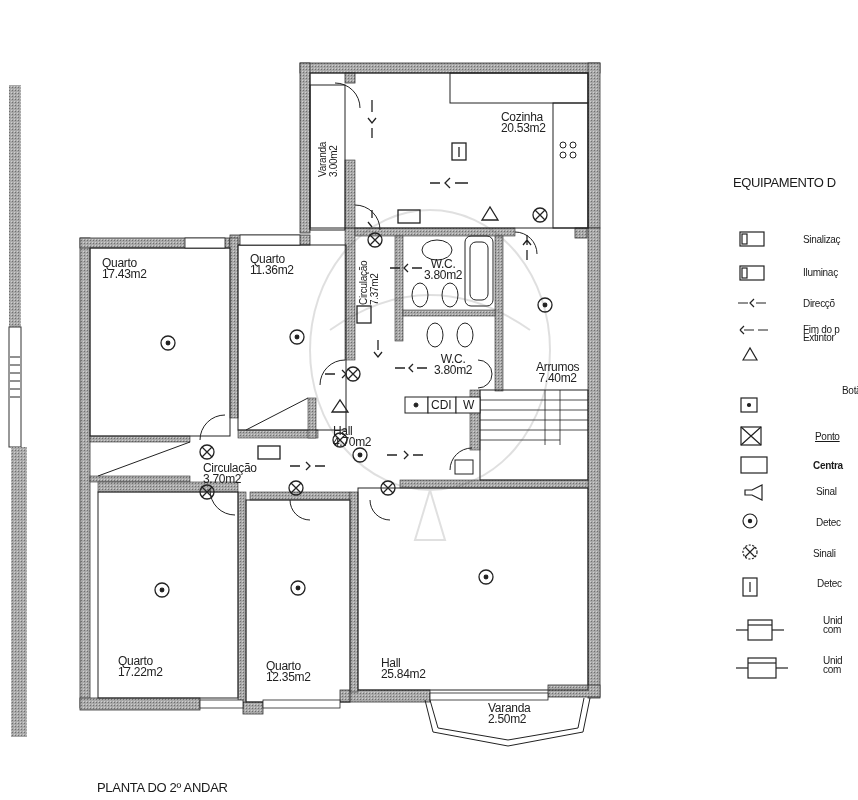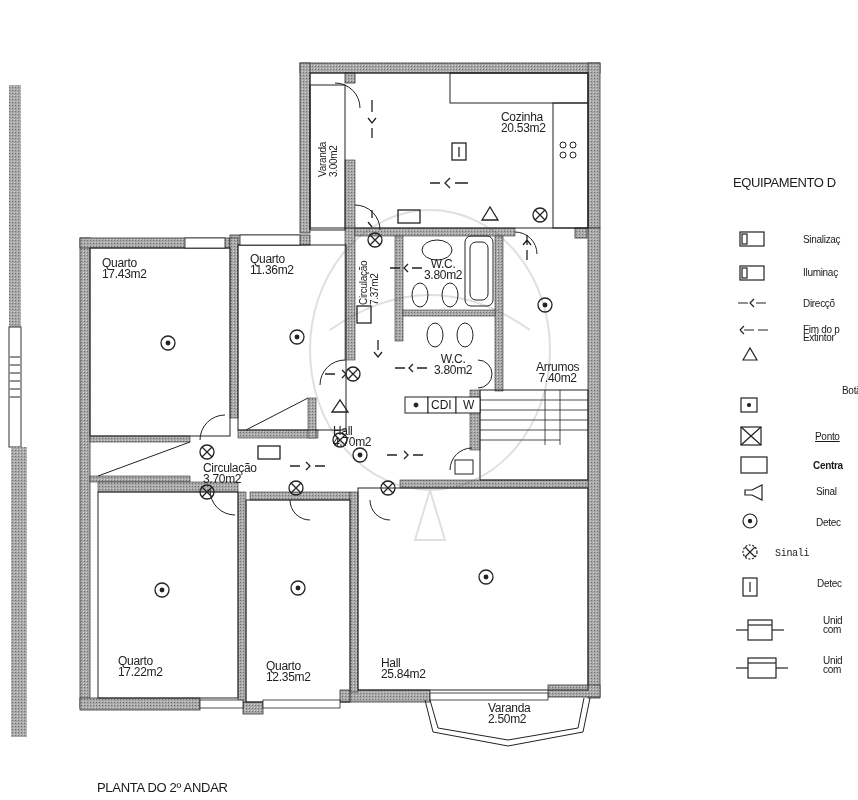--- a/index.html
+++ b/index.html
@@ -308,16 +308,16 @@
 <div class="legend-item" style="top:235px;">Sinalizaç</div>
 <div class="legend-item" style="top:268px;">Iluminaç</div>
 <div class="legend-item" style="top:299px;">Direcçõ</div>
 <div class="legend-item" style="top:325px;text-align:right;">Fim do p</div>
 <div class="legend-item" style="top:333px;">Extintor</div>
 <div class="legend-item" style="top:386px;margin-left:39px;">Botão d</div>
 <div class="legend-item" style="top:432px;left:815px;text-decoration:underline;">Ponto</div>
 <div class="legend-item" style="top:461px;left:813px;font-weight:bold;">Centra</div>
 <div class="legend-item" style="top:487px;left:816px;">Sinal</div>
 <div class="legend-item" style="top:518px;left:816px;">Detec</div>
-<div class="legend-item" style="top:549px;left:775px;font-family:Liberation Mono, monospace;">Sinali</div>
+<div class="legend-item" style="top:549px;left:813px;">Sinali</div>
 <div class="legend-item" style="top:579px;left:817px;">Detec</div>
 <div class="legend-item" style="top:616px;left:823px;width:30px;white-space:normal;">Unid com</div>
 <div class="legend-item" style="top:656px;left:823px;width:30px;white-space:normal;">Unid com</div>
 
 </body></html>

